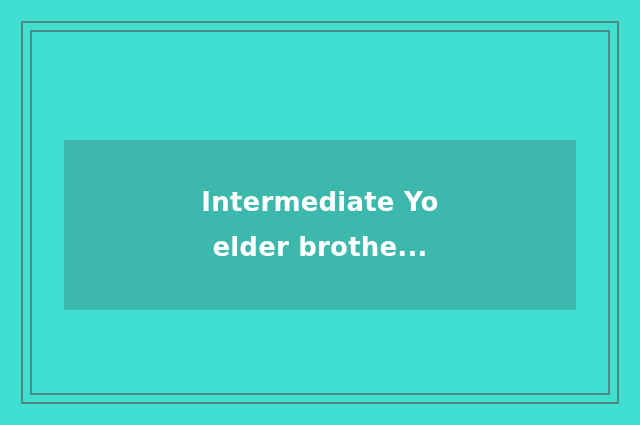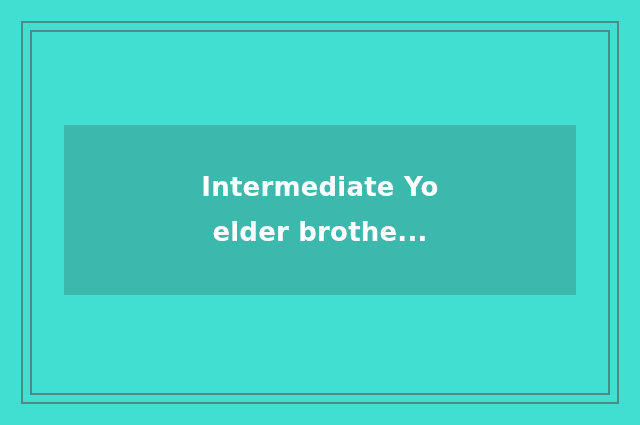--- a/index.html
+++ b/index.html
@@ -44,21 +44,21 @@
     bottom: 30px;
     border: 2px solid #4c8a86;
     box-sizing: border-box;
     pointer-events: none;
   }
 
   
   .panel {
     position: absolute;
     left: 64px;
-    top: 125px;
+    top: 140px;
     width: 512px;
     height: 170px;
     background: #3cb8ad;
     box-sizing: border-box;
     display: flex;
     flex-direction: column;
     align-items: center;
     justify-content: center;
   }
 

